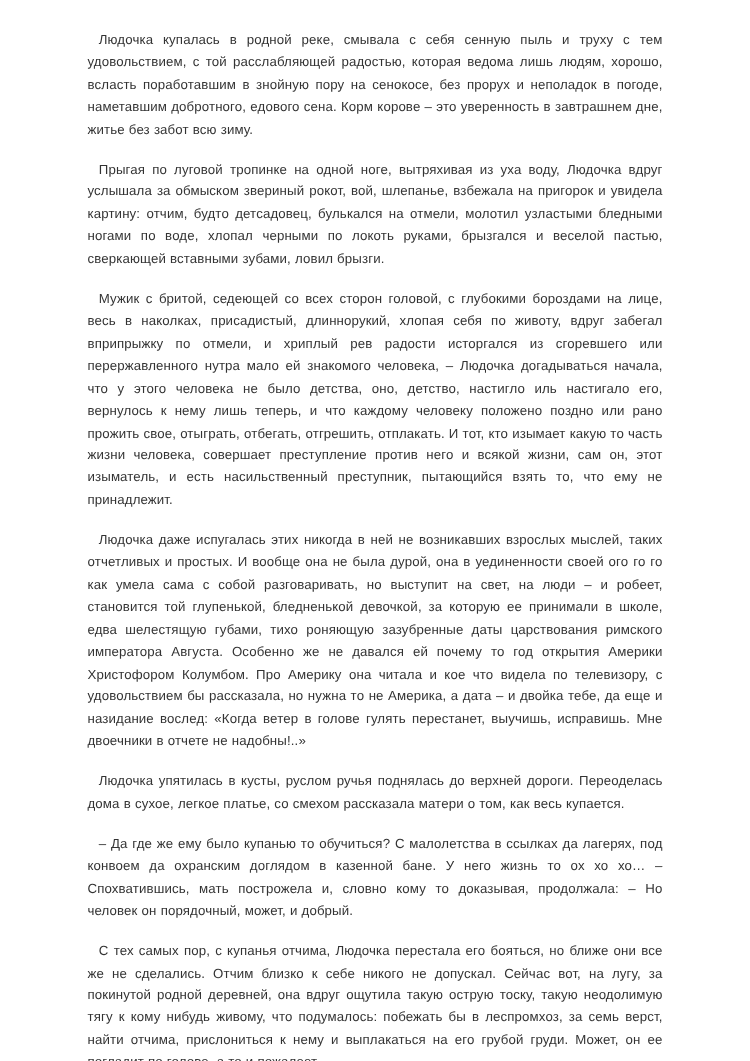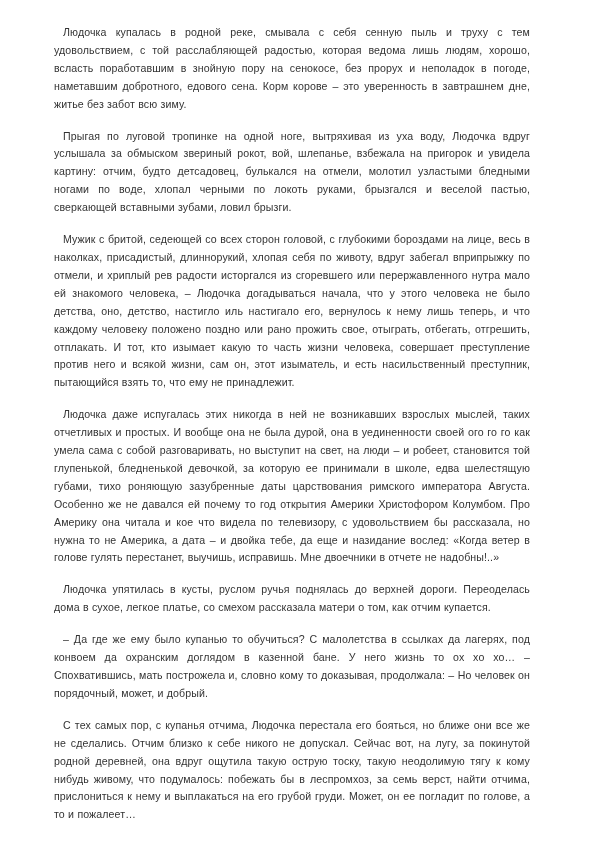--- a/index.html
+++ b/index.html
@@ -12,21 +12,21 @@
     background: #ffffff;
     font-family: "Liberation Sans", "DejaVu Sans", sans-serif;
     overflow: hidden;
   }
   #page {
     position: relative;
     width: 600px;
     height: 849px;
     background: #ffffff;
     box-sizing: border-box;
-    padding: 24px 70px 0 54px;
+    padding: 24px 70px 0 70px;
     overflow: hidden;
   }
   .para {
     margin: 0 0 14px 0;
     font-size: 10.6px;
     line-height: 17.9px;
     color: #333333;
     text-align: justify;
     text-indent: 9px;
     text-justify: inter-word;
@@ -40,17 +40,17 @@
 </style>
 </head>
 <body>
 
 <div id="page">
 
   <p class="para">Людочка купалась в родной реке, смывала с себя сенную пыль и труху с тем удовольствием, с той расслабляющей радостью, которая ведома лишь людям, хорошо, всласть поработавшим в знойную пору на сенокосе, без прорух и неполадок в погоде, наметавшим добротного, едового сена. Корм корове – это уверенность в завтрашнем дне, житье без забот всю зиму.</p>
   <p class="para">Прыгая по луговой тропинке на одной ноге, вытряхивая из уха воду, Людочка вдруг услышала за обмыском звериный рокот, вой, шлепанье, взбежала на пригорок и увидела картину: отчим, будто детсадовец, булькался на отмели, молотил узластыми бледными ногами по воде, хлопал черными по локоть руками, брызгался и веселой пастью, сверкающей вставными зубами, ловил брызги.</p>
   <p class="para">Мужик с бритой, седеющей со всех сторон головой, с глубокими бороздами на лице, весь в наколках, присадистый, длиннорукий, хлопая себя по животу, вдруг забегал вприпрыжку по отмели, и хриплый рев радости исторгался из сгоревшего или перержавленного нутра мало ей знакомого человека, – Людочка догадываться начала, что у этого человека не было детства, оно, детство, настигло иль настигало его, вернулось к нему лишь теперь, и что каждому человеку положено поздно или рано прожить свое, отыграть, отбегать, отгрешить, отплакать. И тот, кто изымает какую то часть жизни человека, совершает преступление против него и всякой жизни, сам он, этот изыматель, и есть насильственный преступник, пытающийся взять то, что ему не принадлежит.</p>
   <p class="para">Людочка даже испугалась этих никогда в ней не возникавших взрослых мыслей, таких отчетливых и простых. И вообще она не была дурой, она в уединенности своей ого го го как умела сама с собой разговаривать, но выступит на свет, на люди – и робеет, становится той глупенькой, бледненькой девочкой, за которую ее принимали в школе, едва шелестящую губами, тихо роняющую зазубренные даты царствования римского императора Августа. Особенно же не давался ей почему то год открытия Америки Христофором Колумбом. Про Америку она читала и кое что видела по телевизору, с удовольствием бы рассказала, но нужна то не Америка, а дата – и двойка тебе, да еще и назидание вослед: «Когда ветер в голове гулять перестанет, выучишь, исправишь. Мне двоечники в отчете не надобны!..»</p>
-  <p class="para">Людочка упятилась в кусты, руслом ручья поднялась до верхней дороги. Переоделась дома в сухое, легкое платье, со смехом рассказала матери о том, как отчим купается.</p>
+  <p class="para">Людочка упятилась в кусты, руслом ручья поднялась до верхней дороги. Переоделась дома в сухое, легкое платье, со смехом рассказала матери о том, как весь купается.</p>
   <p class="para">– Да где же ему было купанью то обучиться? С малолетства в ссылках да лагерях, под конвоем да охранским доглядом в казенной бане. У него жизнь то ох хо хо… – Спохватившись, мать построжела и, словно кому то доказывая, продолжала: – Но человек он порядочный, может, и добрый.</p>
   <p class="para">С тех самых пор, с купанья отчима, Людочка перестала его бояться, но ближе они все же не сделались. Отчим близко к себе никого не допускал. Сейчас вот, на лугу, за покинутой родной деревней, она вдруг ощутила такую острую тоску, такую неодолимую тягу к кому нибудь живому, что подумалось: побежать бы в леспромхоз, за семь верст, найти отчима, прислониться к нему и выплакаться на его грубой груди. Может, он ее погладит по голове, а то и пожалеет…</p>
 
 </div>
 
 </body></html>

